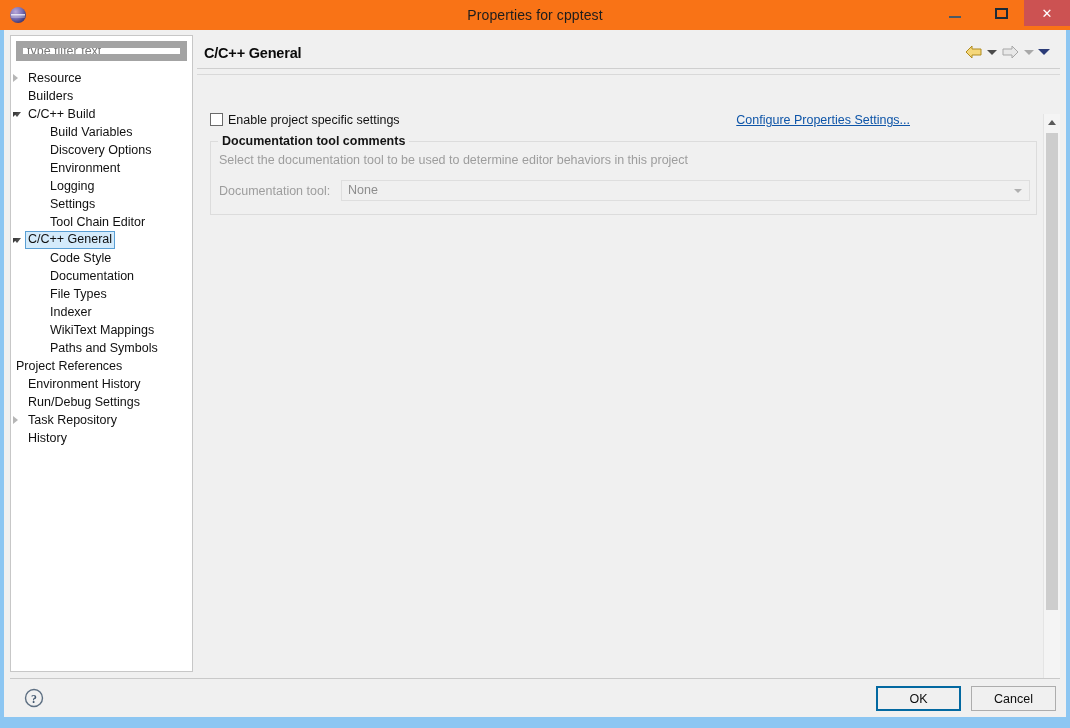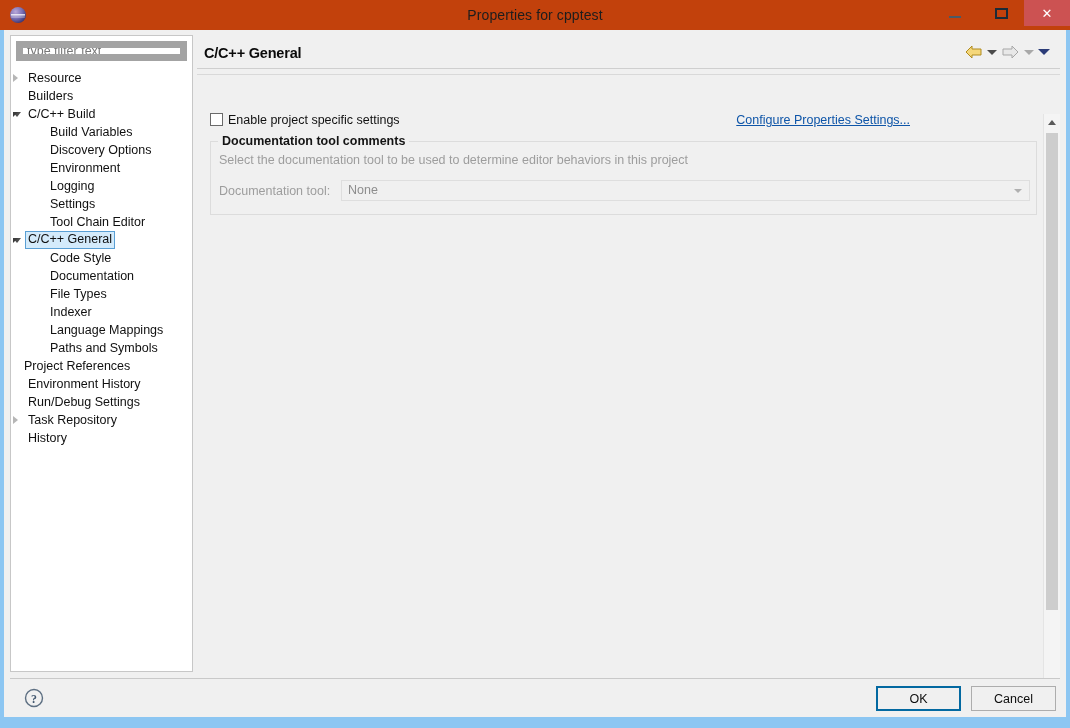--- a/index.html
+++ b/index.html
@@ -20,21 +20,21 @@
     background: #8cc6f2;
     overflow: hidden;
   }
 
   
   .titlebar {
     position: absolute;
     left: 0; top: 0;
     width: 1070px;
     height: 30px;
-    background: #c2410c;
+    background: #f97316;
   }
   .app-icon {
     position: absolute;
     left: 8px; top: 5px;
     width: 20px; height: 20px;
   }
   .title-text {
     position: absolute;
     left: 0; top: 0;
     width: 1070px;
@@ -469,23 +469,23 @@
           <div class="tree-row"><span class="tree-label" style="margin-left: 36px;">Logging</span></div>
           <div class="tree-row"><span class="tree-label" style="margin-left: 36px;">Settings</span></div>
           <div class="tree-row"><span class="tree-label" style="margin-left: 36px;">Tool Chain Editor</span></div>
           <div class="tree-row selected"><span class="twisty expanded" style="left: 1px;">
               <i></i>
             </span><span class="tree-label" style="margin-left: 14px;">C/C++ General</span></div>
           <div class="tree-row"><span class="tree-label" style="margin-left: 36px;">Code Style</span></div>
           <div class="tree-row"><span class="tree-label" style="margin-left: 36px;">Documentation</span></div>
           <div class="tree-row"><span class="tree-label" style="margin-left: 36px;">File Types</span></div>
           <div class="tree-row"><span class="tree-label" style="margin-left: 36px;">Indexer</span></div>
-          <div class="tree-row"><span class="tree-label" style="margin-left: 36px;">Language Mappings</span></div>
+          <div class="tree-row"><span class="tree-label" style="margin-left: 36px;">WikiText Mappings</span></div>
           <div class="tree-row"><span class="tree-label" style="margin-left: 36px;">Paths and Symbols</span></div>
-          <div class="tree-row"><span class="tree-label" style="margin-left: 10px; text-align: right;">Project References</span></div>
+          <div class="tree-row"><span class="tree-label" style="margin-left: 2px; text-align: right;">Project References</span></div>
           <div class="tree-row"><span class="tree-label" style="margin-left: 14px;">Environment History</span></div>
           <div class="tree-row"><span class="tree-label" style="margin-left: 14px;">Run/Debug Settings</span></div>
           <div class="tree-row"><span class="twisty collapsed" style="left: 1px;">
               <i></i>
             </span><span class="tree-label" style="margin-left: 14px;">Task Repository</span></div>
           <div class="tree-row"><span class="tree-label" style="margin-left: 14px;">History</span></div>
         </div>
     </div>
 
     <div class="content">

